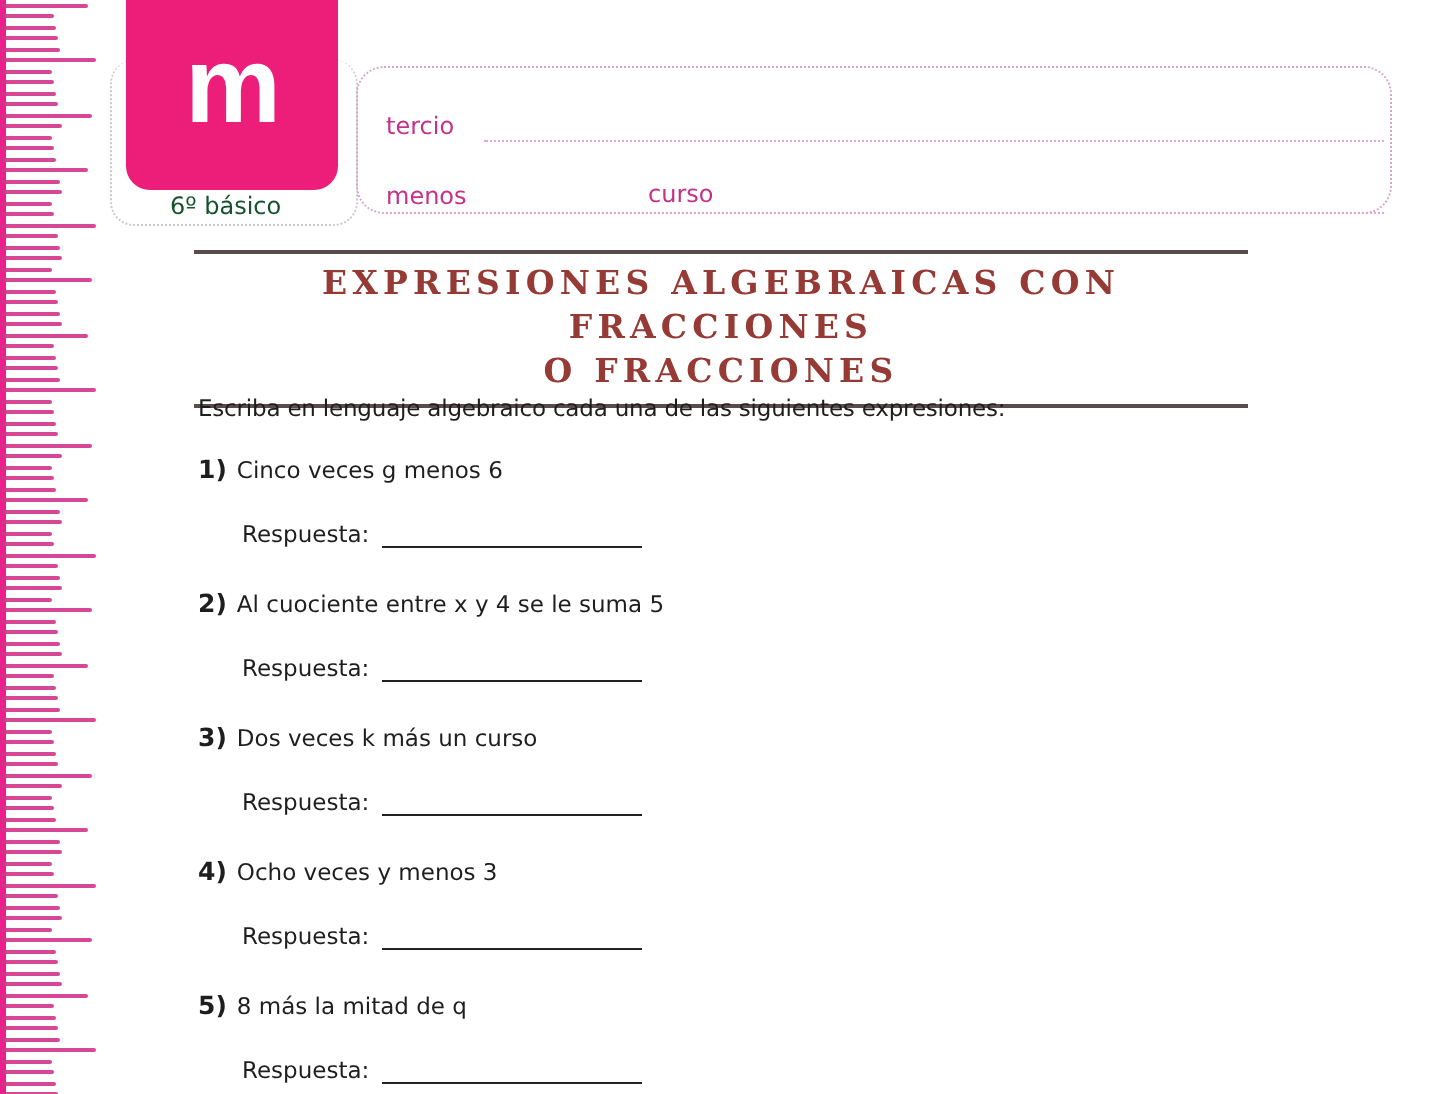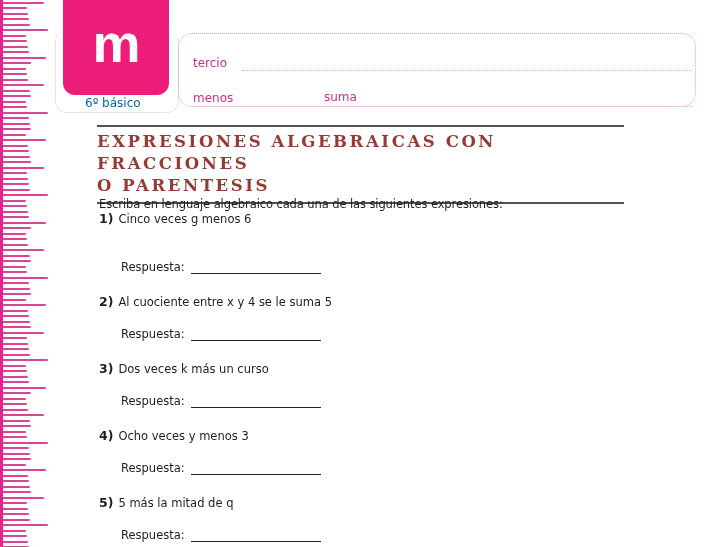--- a/index.html
+++ b/index.html
@@ -70,21 +70,21 @@
       top: 69px;
       font-family: "DejaVu Sans", sans-serif;
       font-size: 14px;
       line-height: 16px;
     }
     .logo-grade {
       position: absolute;
       left: 85px;
       top: 96px;
       font-size: 12px;
-      color: #0369a1;
+      color: #14532d;
       font-family: "DejaVu Sans", sans-serif;
       text-align: center;
     }
     .logo-outline {
       position: absolute;
       left: 55px;
       top: 30px;
       width: 122px;
       height: 82px;
       border: 1px dotted #c9c9c9;
@@ -121,20 +121,21 @@
     .rule {
       height: 2px;
       background: #5a4c4c;
     }
     .title {
       font-family: "DejaVu Serif", serif;
       font-weight: bold;
       color: #963a35;
       font-size: 16.5px;
       letter-spacing: 2.6px;
+      text-align: center;
       line-height: 22px;
       margin: 4px 0 5px 0;
     }
     
     .instructions {
       position: absolute;
       left: 99px;
       top: 197px;
       font-size: 11.5px;
       font-family: "DejaVu Sans", sans-serif;
@@ -282,35 +283,35 @@
 <div class="logo-outline"></div>
 <div class="logo-box">
   <div class="logo-m">m</div>
 </div>
 <div class="logo-grade">6º básico</div>
 
 <div class="name-box"></div>
 <div class="field" style="left:193px; top:56px;">tercio</div>
 <div class="field-line" style="left:242px; top:70px; width:450px;"></div>
 <div class="field" style="left:193px; top:91px;">menos</div>
-<div class="field" style="left:324px; top:90px;">suma</div>
+<div class="field" style="left:324px; top:90px;">curso</div>
 <div class="field-line" style="left:193px; top:106px; width:499px;"></div>
 
 <div class="title-wrap">
   <div class="rule"></div>
   <div class="title">
     <div>EXPRESIONES ALGEBRAICAS CON FRACCIONES</div>
-    <div>O PARENTESIS</div>
+    <div>O FRACCIONES</div>
   </div>
   <div class="rule"></div>
 </div>
 
 <div class="instructions">Escriba en lenguaje algebraico cada una de las siguientes expresiones:</div>
 
-<div class="question" style="top:211px;">
+<div class="question" style="top:227px;">
   <span class="num">1)</span><span>Cinco veces g menos 6</span>
 </div>
 <div class="answer" style="top:260px;">
   <span>Respuesta:</span>
     <span class="blank"></span>
 </div>
 
 <div class="question" style="top:294px;">
   <span class="num">2)</span><span>Al cuociente entre x y 4 se le suma 5</span>
 </div>
@@ -329,18 +330,18 @@
 
 <div class="question" style="top:428px;">
   <span class="num">4)</span><span>Ocho veces y menos 3</span>
 </div>
 <div class="answer" style="top:461px;">
   <span>Respuesta:</span>
     <span class="blank"></span>
 </div>
 
 <div class="question" style="top:495px;">
-  <span class="num">5)</span><span>5 más la mitad de q</span>
+  <span class="num">5)</span><span>8 más la mitad de q</span>
 </div>
 <div class="answer" style="top:528px;">
   <span>Respuesta:</span>
     <span class="blank"></span>
 </div>
 
 </body></html>

